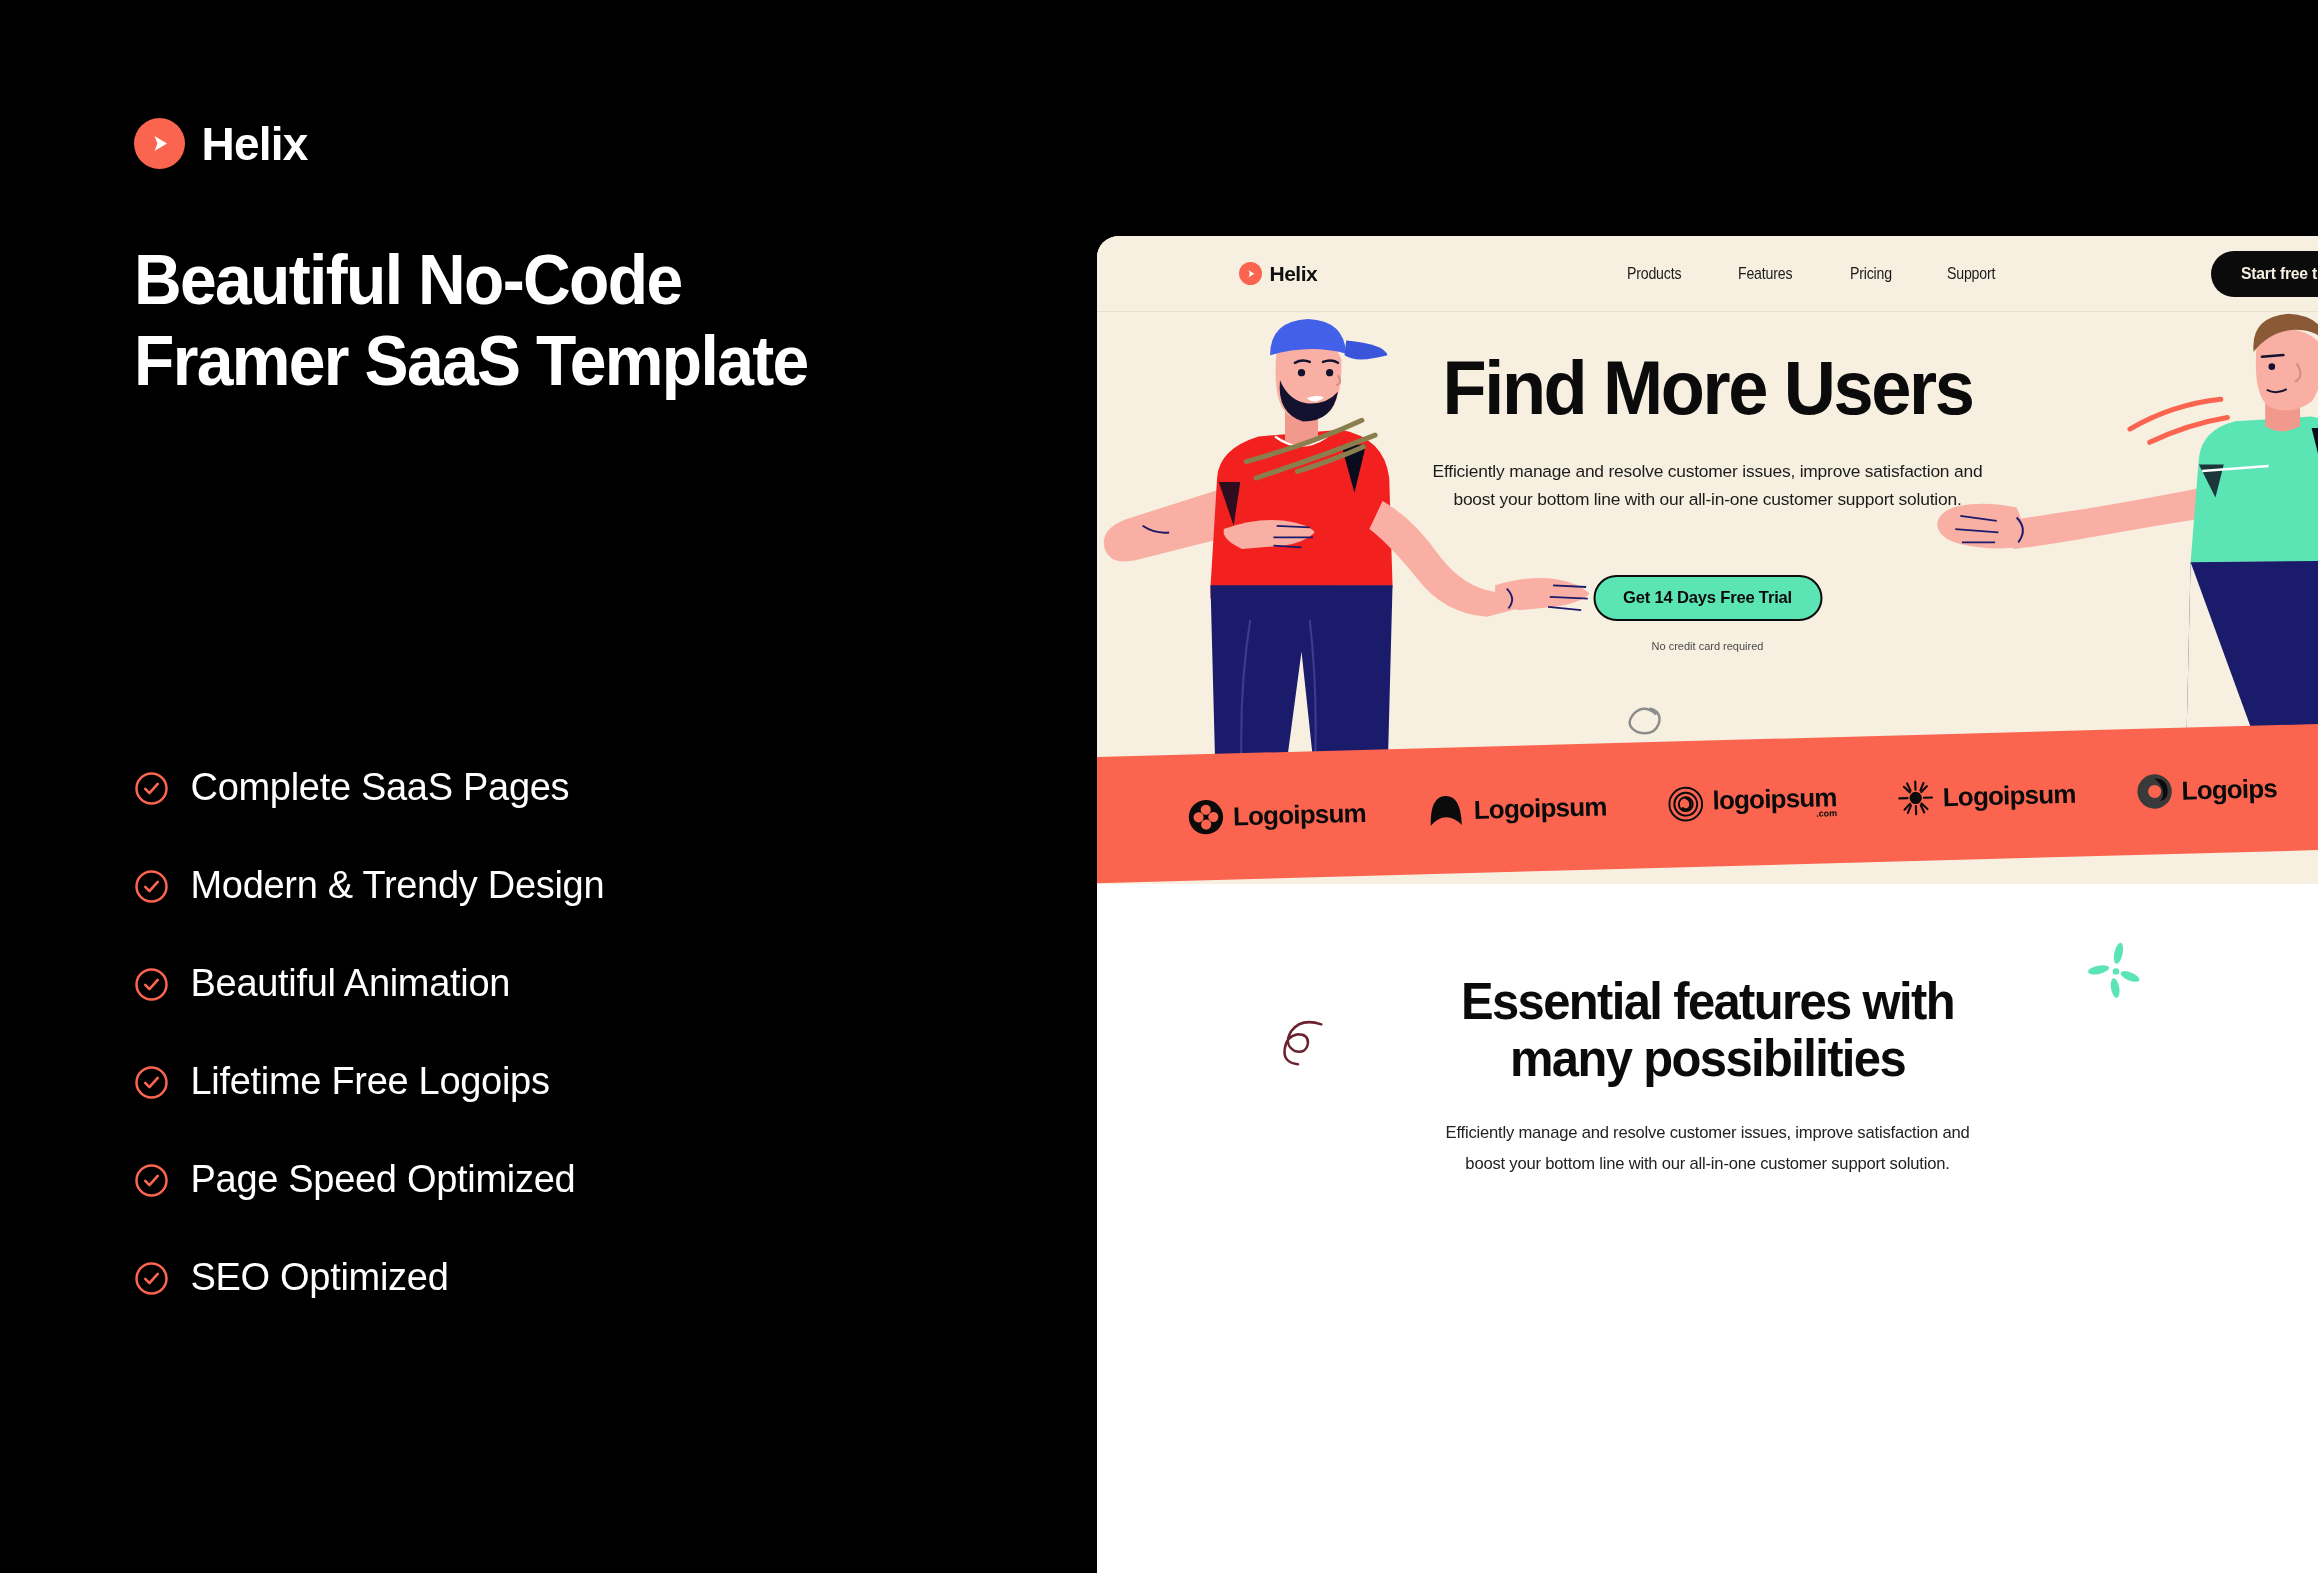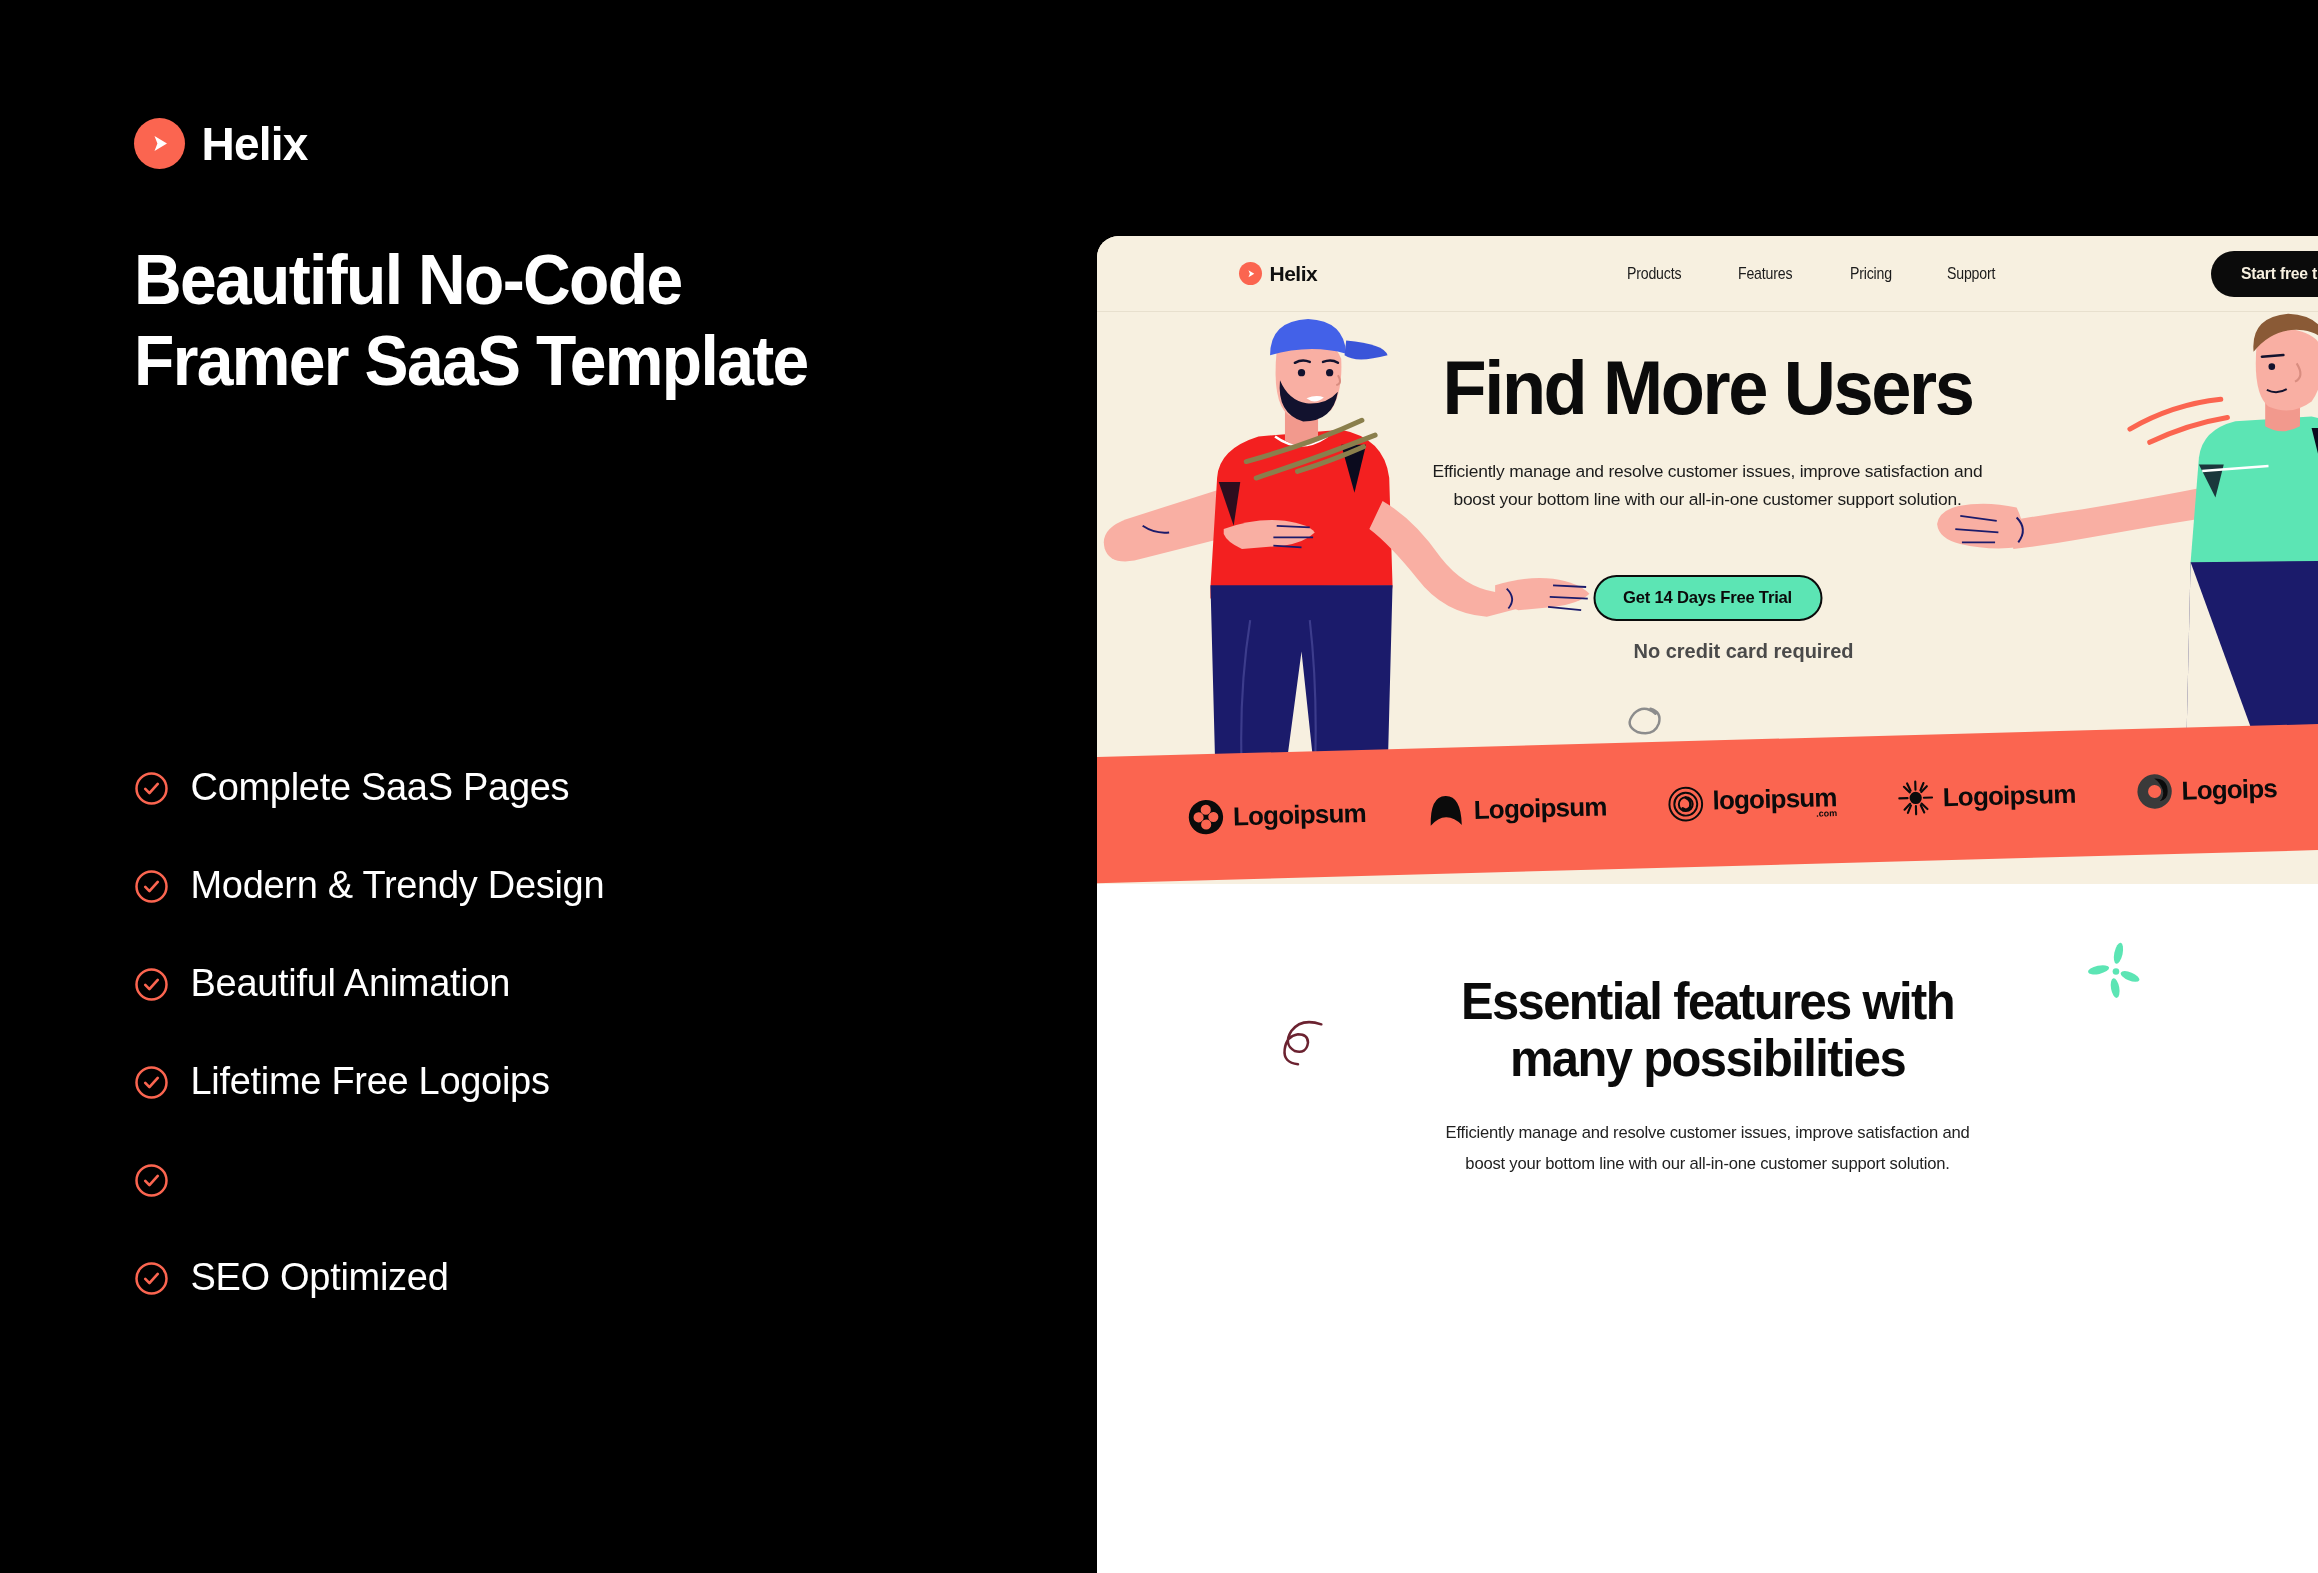--- a/index.html
+++ b/index.html
@@ -152,23 +152,22 @@
     background:#5CE5B4; color:#0B0B0B;
     border:2.1px solid #0B0B0B;
     border-radius:25px;
     display:flex; align-items:center;
     font-size:16.6px; font-weight:bold;
     letter-spacing:-0.2px; white-space:nowrap;
   }
   .hero-note {
     position:absolute; left:50%; top:328px;
     transform:translateX(-50%);
-    color:#4a4a4a; font-size:20px; font-weight:700;
+    color:#4a4a4a; font-size:11px; font-weight:400;
     white-space:nowrap;
-    margin-left:36px;
   }
 
   
   .illus { position:absolute; top:0; pointer-events:none; }
   .illus-left  { left:-4.1px;  width:513px; height:464px; }
   .illus-right { right:-50px; width:431px; height:464px; }
 
   .deco { position:absolute; pointer-events:none; }
   .deco-strokes { left:141px; top:98px; width:190px; height:75px; }
   .deco-speed   { right:79px;  top:79px;  width:124px; height:58px; }
@@ -278,20 +277,21 @@
       </span>
       <span class="feature-label">Lifetime Free Logoips</span>
     </div>
     <div class="feature-item">
       <span class="check-icon">
         <svg width="35" height="35" viewBox="0 0 42 42" aria-hidden="true">
           <circle cx="21" cy="21" r="18" fill="none" stroke="#FB6550" stroke-width="3"></circle>
           <path d="M13.5 21.5 L18.5 26.5 L28.5 15.5" fill="none" stroke="#FB6550" stroke-width="3.2" stroke-linecap="round" stroke-linejoin="round"></path>
         </svg>
       </span>
+      <span class="feature-label">Page Speed Optimized</span>
     </div>
     <div class="feature-item">
       <span class="check-icon">
         <svg width="35" height="35" viewBox="0 0 42 42" aria-hidden="true">
           <circle cx="21" cy="21" r="18" fill="none" stroke="#FB6550" stroke-width="3"></circle>
           <path d="M13.5 21.5 L18.5 26.5 L28.5 15.5" fill="none" stroke="#FB6550" stroke-width="3.2" stroke-linecap="round" stroke-linejoin="round"></path>
         </svg>
       </span>
       <span class="feature-label">SEO Optimized</span>
     </div>

